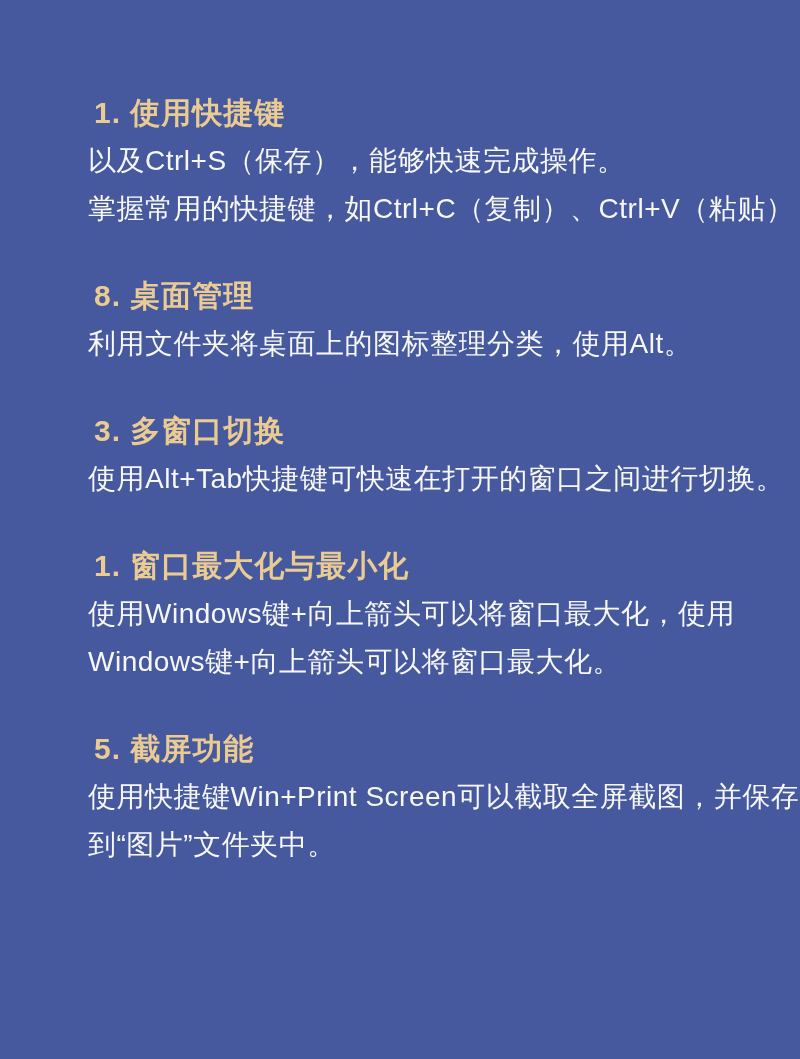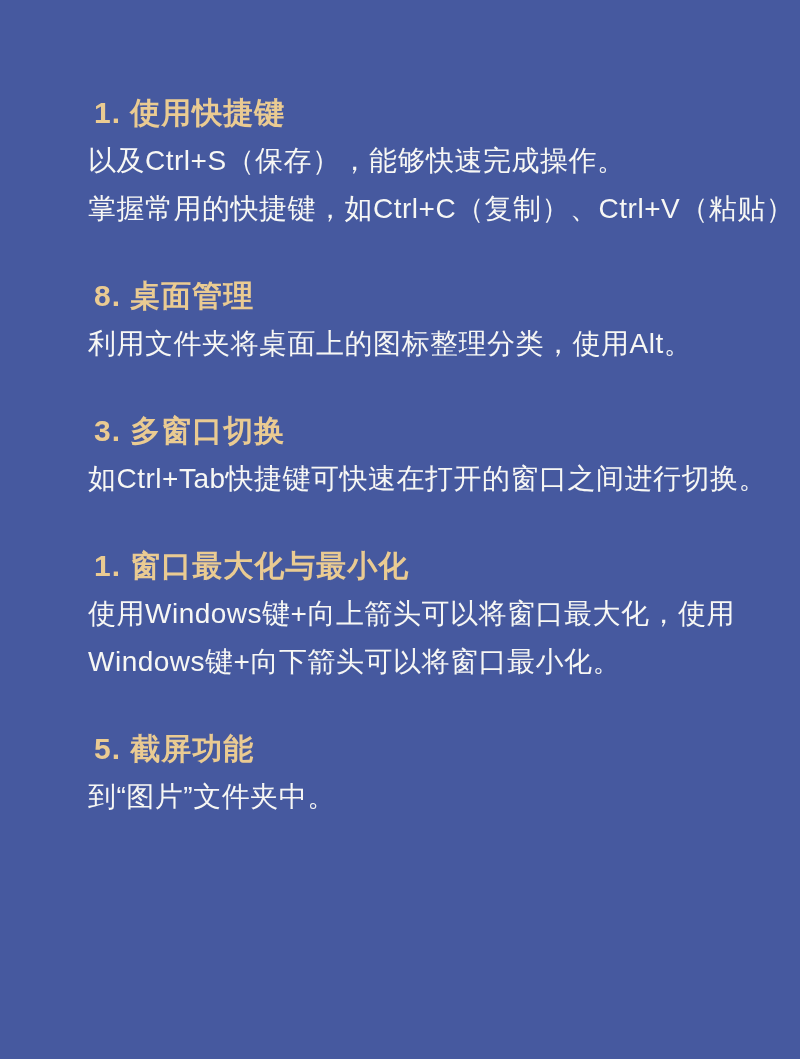--- a/index.html
+++ b/index.html
@@ -61,32 +61,33 @@
   <section class="tip">
     <h2 class="tip-heading">8. 桌面管理</h2>
     <p class="tip-body">
           <span class="line">利用文件夹将桌面上的图标整理分类，使用Alt。</span>
         </p>
   </section>
 
   <section class="tip">
     <h2 class="tip-heading">3. 多窗口切换</h2>
     <p class="tip-body">
-          <span class="line">如Ctrl+Tab快捷键可快速在打开的窗口之间进行切换。</span>
+          <span class="line">使用Alt+Tab快捷键可快速在打开的窗口之间进行切换。</span>
         </p>
   </section>
 
   <section class="tip">
     <h2 class="tip-heading">1. 窗口最大化与最小化</h2>
     <p class="tip-body">
           <span class="line">使用Windows键+向上箭头可以将窗口最大化，使用</span>
-          <span class="line">Windows键+向下箭头可以将窗口最小化。</span>
+          <span class="line">Windows键+向上箭头可以将窗口最大化。</span>
         </p>
   </section>
 
   <section class="tip">
     <h2 class="tip-heading">5. 截屏功能</h2>
     <p class="tip-body">
+          <span class="line">使用快捷键Win+Print Screen可以截取全屏截图，并保存</span>
           <span class="line">到“图片”文件夹中。</span>
         </p>
   </section>
 </div>
 </main>
 
 </body></html>

